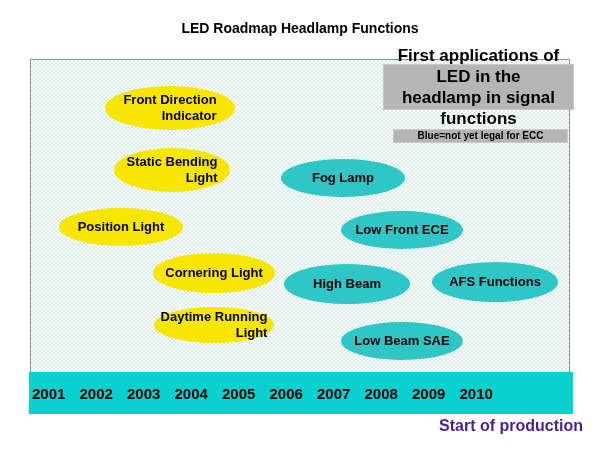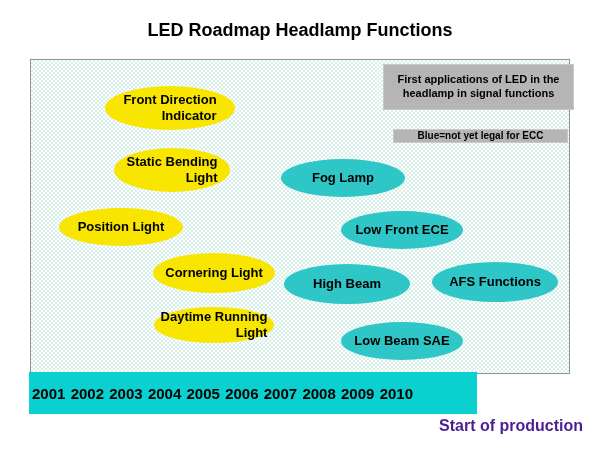--- a/index.html
+++ b/index.html
@@ -1,48 +1,48 @@
 <!DOCTYPE html>
 <html><head>
 <meta charset="utf-8">
 <style>
   html,body{margin:0;padding:0;background:#ffffff;}
   body{font-family:"Liberation Sans","DejaVu Sans",sans-serif;}
   .stage{position:relative;width:600px;height:450px;background:#ffffff;overflow:hidden;}
 
   .title{position:absolute;left:0;top:20px;width:600px;text-align:center;
-         font-size:18px;font-weight:bold;color:#000;letter-spacing:0px;}
+         font-size:14px;font-weight:bold;color:#000;letter-spacing:0px;}
 
   .board{position:absolute;left:30px;top:59px;width:538px;height:313px;
          border:1px solid #8f8f8f;
          background-color:#ffffff;
          background-image:
            linear-gradient(45deg,#d7efe9 25%,transparent 25%,transparent 75%,#d7efe9 75%),
            linear-gradient(45deg,#d7efe9 25%,transparent 25%,transparent 75%,#d7efe9 75%);
          background-size:4px 4px;
          background-position:0 0,2px 2px;}
 
   .note{position:absolute;background:#b5b5b5;border:1px solid #c9c9c9;
         color:#000;font-weight:bold;text-align:center;
         display:flex;align-items:center;justify-content:center;
         white-space:pre-line;line-height:1.25;box-sizing:border-box;}
-  .note1{left:383px;top:64px;width:191px;height:46px;font-size:11px;}
+  .note1{left:383px;top:64px;width:191px;height:46px;font-size:17px;}
   .note2{left:393px;top:129px;width:175px;height:14px;font-size:10px;}
 
   .bubble{position:absolute;border-radius:50%;
           display:flex;align-items:center;justify-content:center;
           text-align:right;font-size:13px;font-weight:bold;color:#000;
           line-height:1.2;white-space:pre-line;}
   .bubble.yellow{background:#f9e600;}
   .bubble.cyan{background:#2ec6c6;}
 
-  .timeline{position:absolute;left:29px;top:372px;width:448px;height:42px;
+  .timeline{position:absolute;left:29px;top:372px;width:544px;height:42px;
             background:#0bd0d0;display:flex;align-items:center;
             justify-content:space-between;box-sizing:border-box;
-            padding-left:3px;padding-right:64px;}
+            padding-left:3px;padding-right:80px;}
   .year{font-size:15px;font-weight:bold;color:#000;}
 
   .caption{position:absolute;right:17px;top:417px;font-size:16px;
            font-weight:bold;color:#4c1d95;}
 </style>
 </head>
 <body>
 
 <div class="stage">
   <div class="title">LED Roadmap Headlamp Functions</div>

